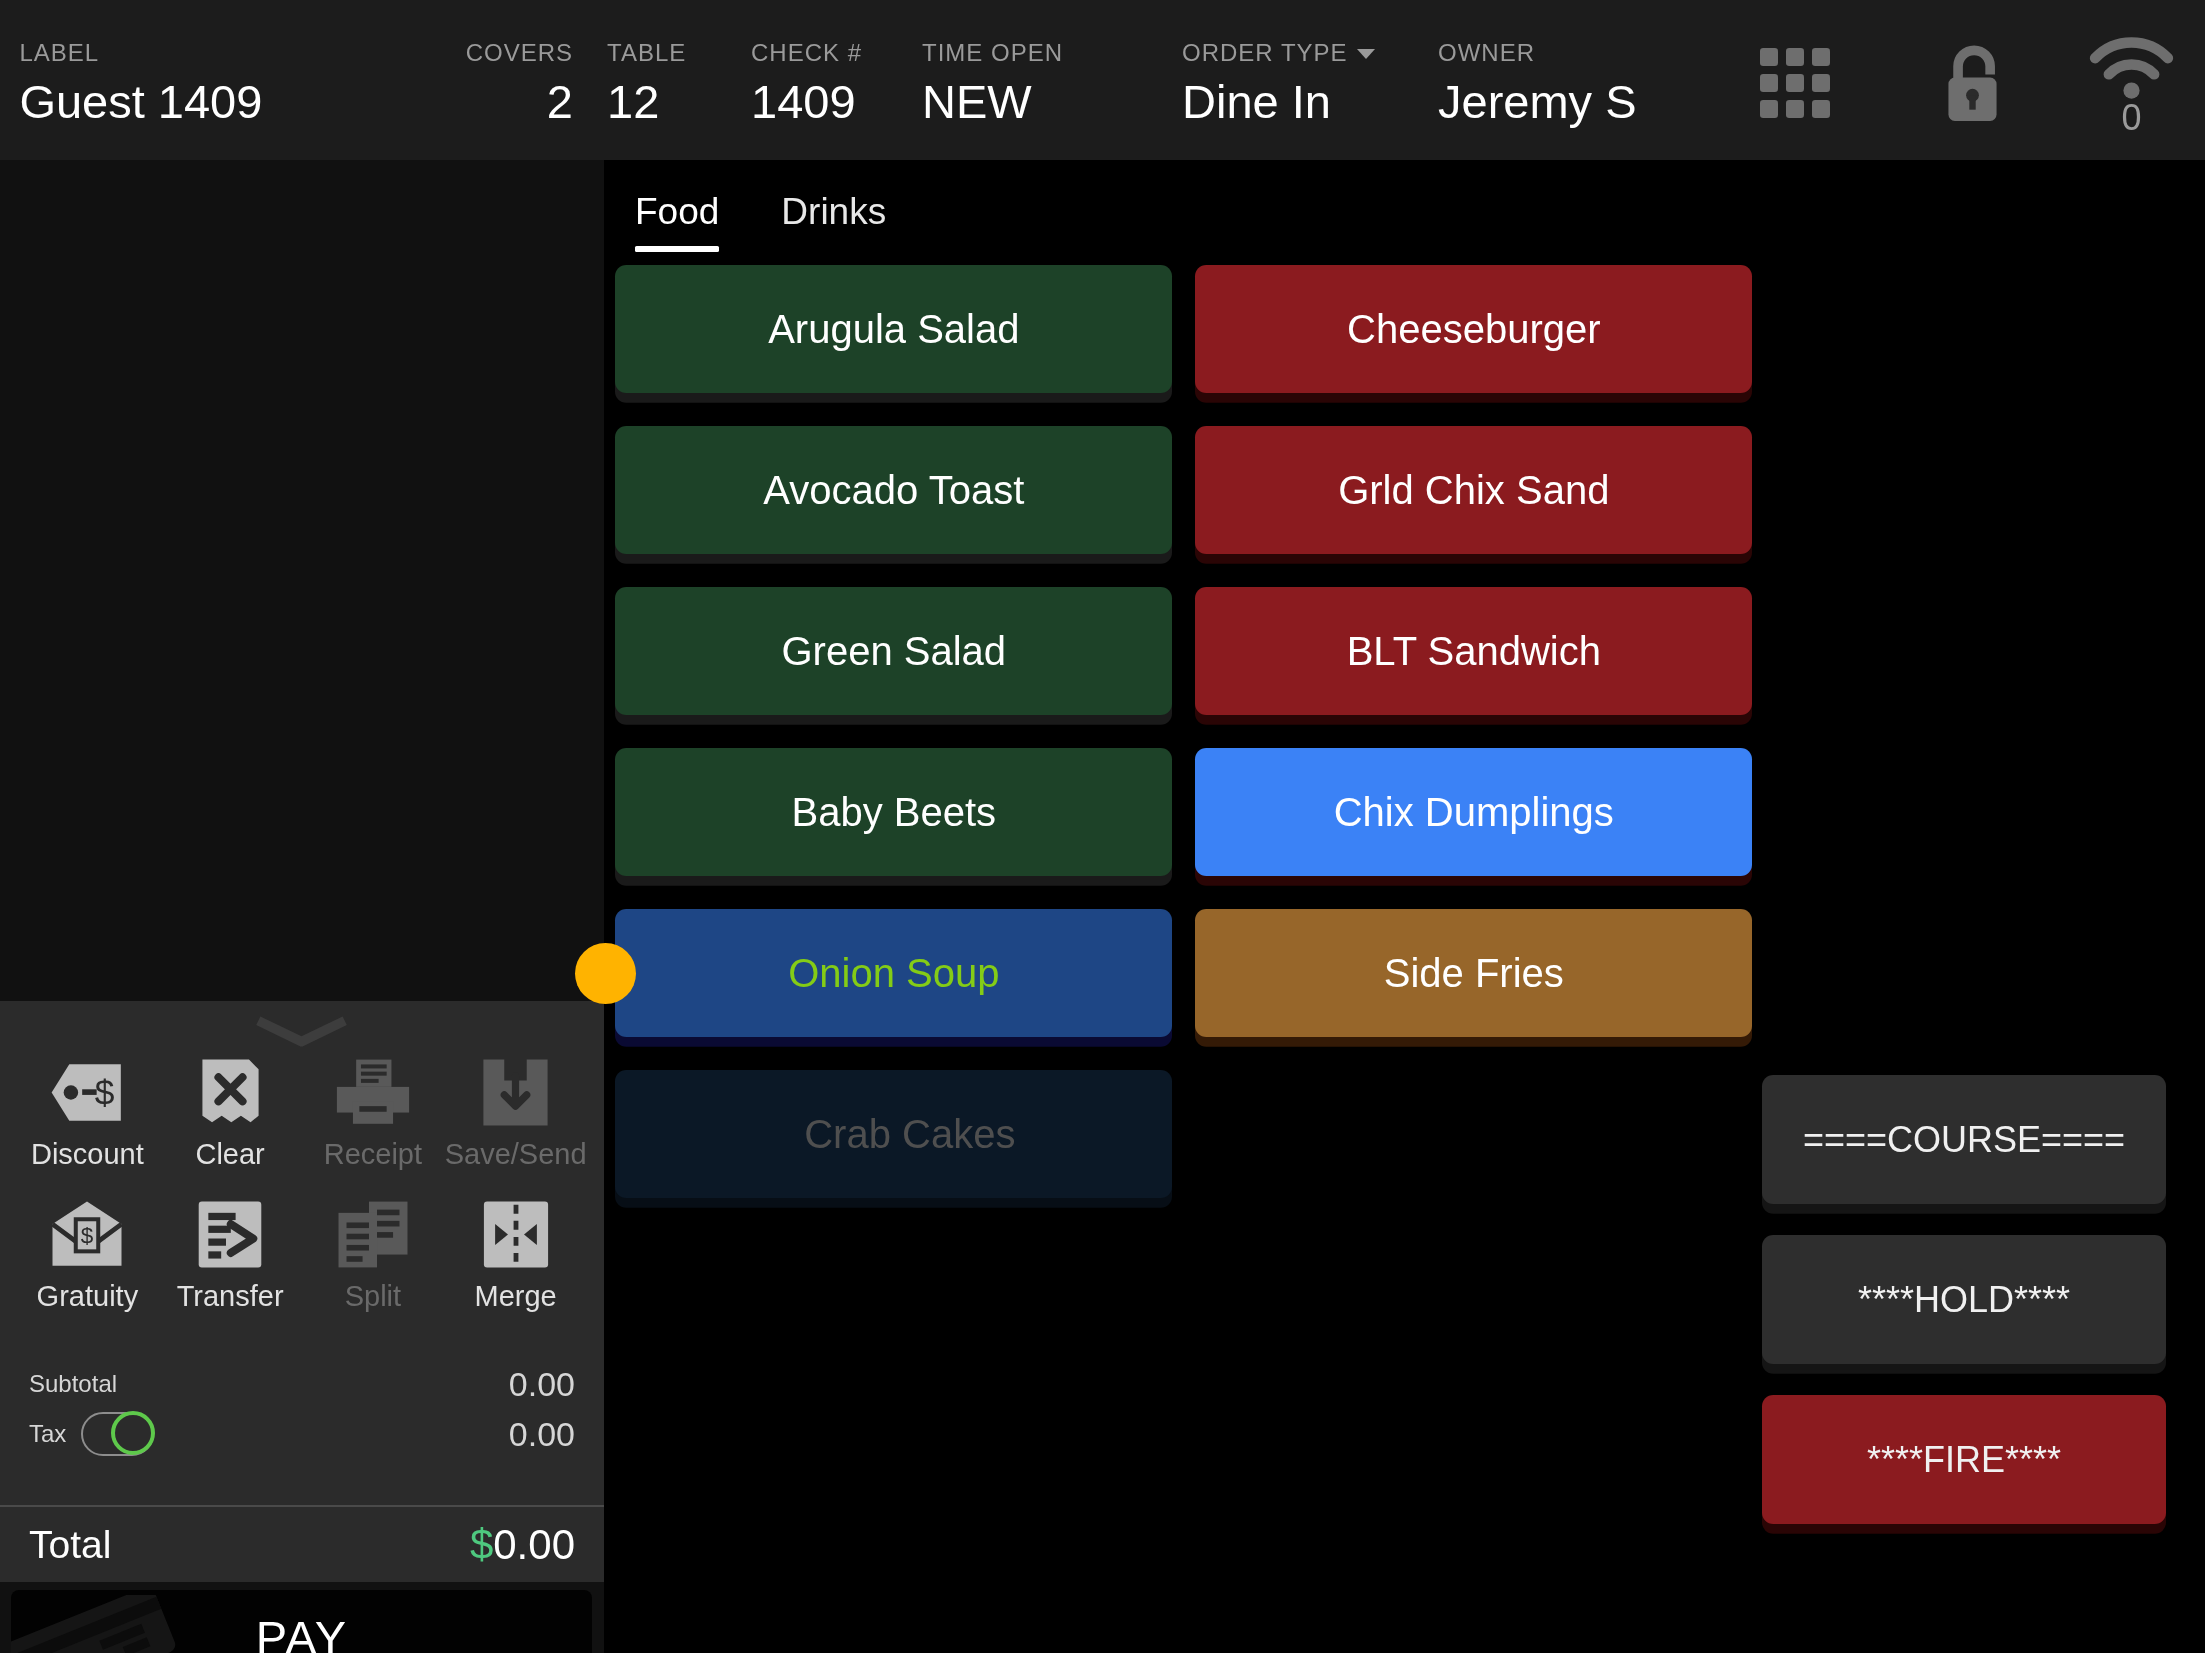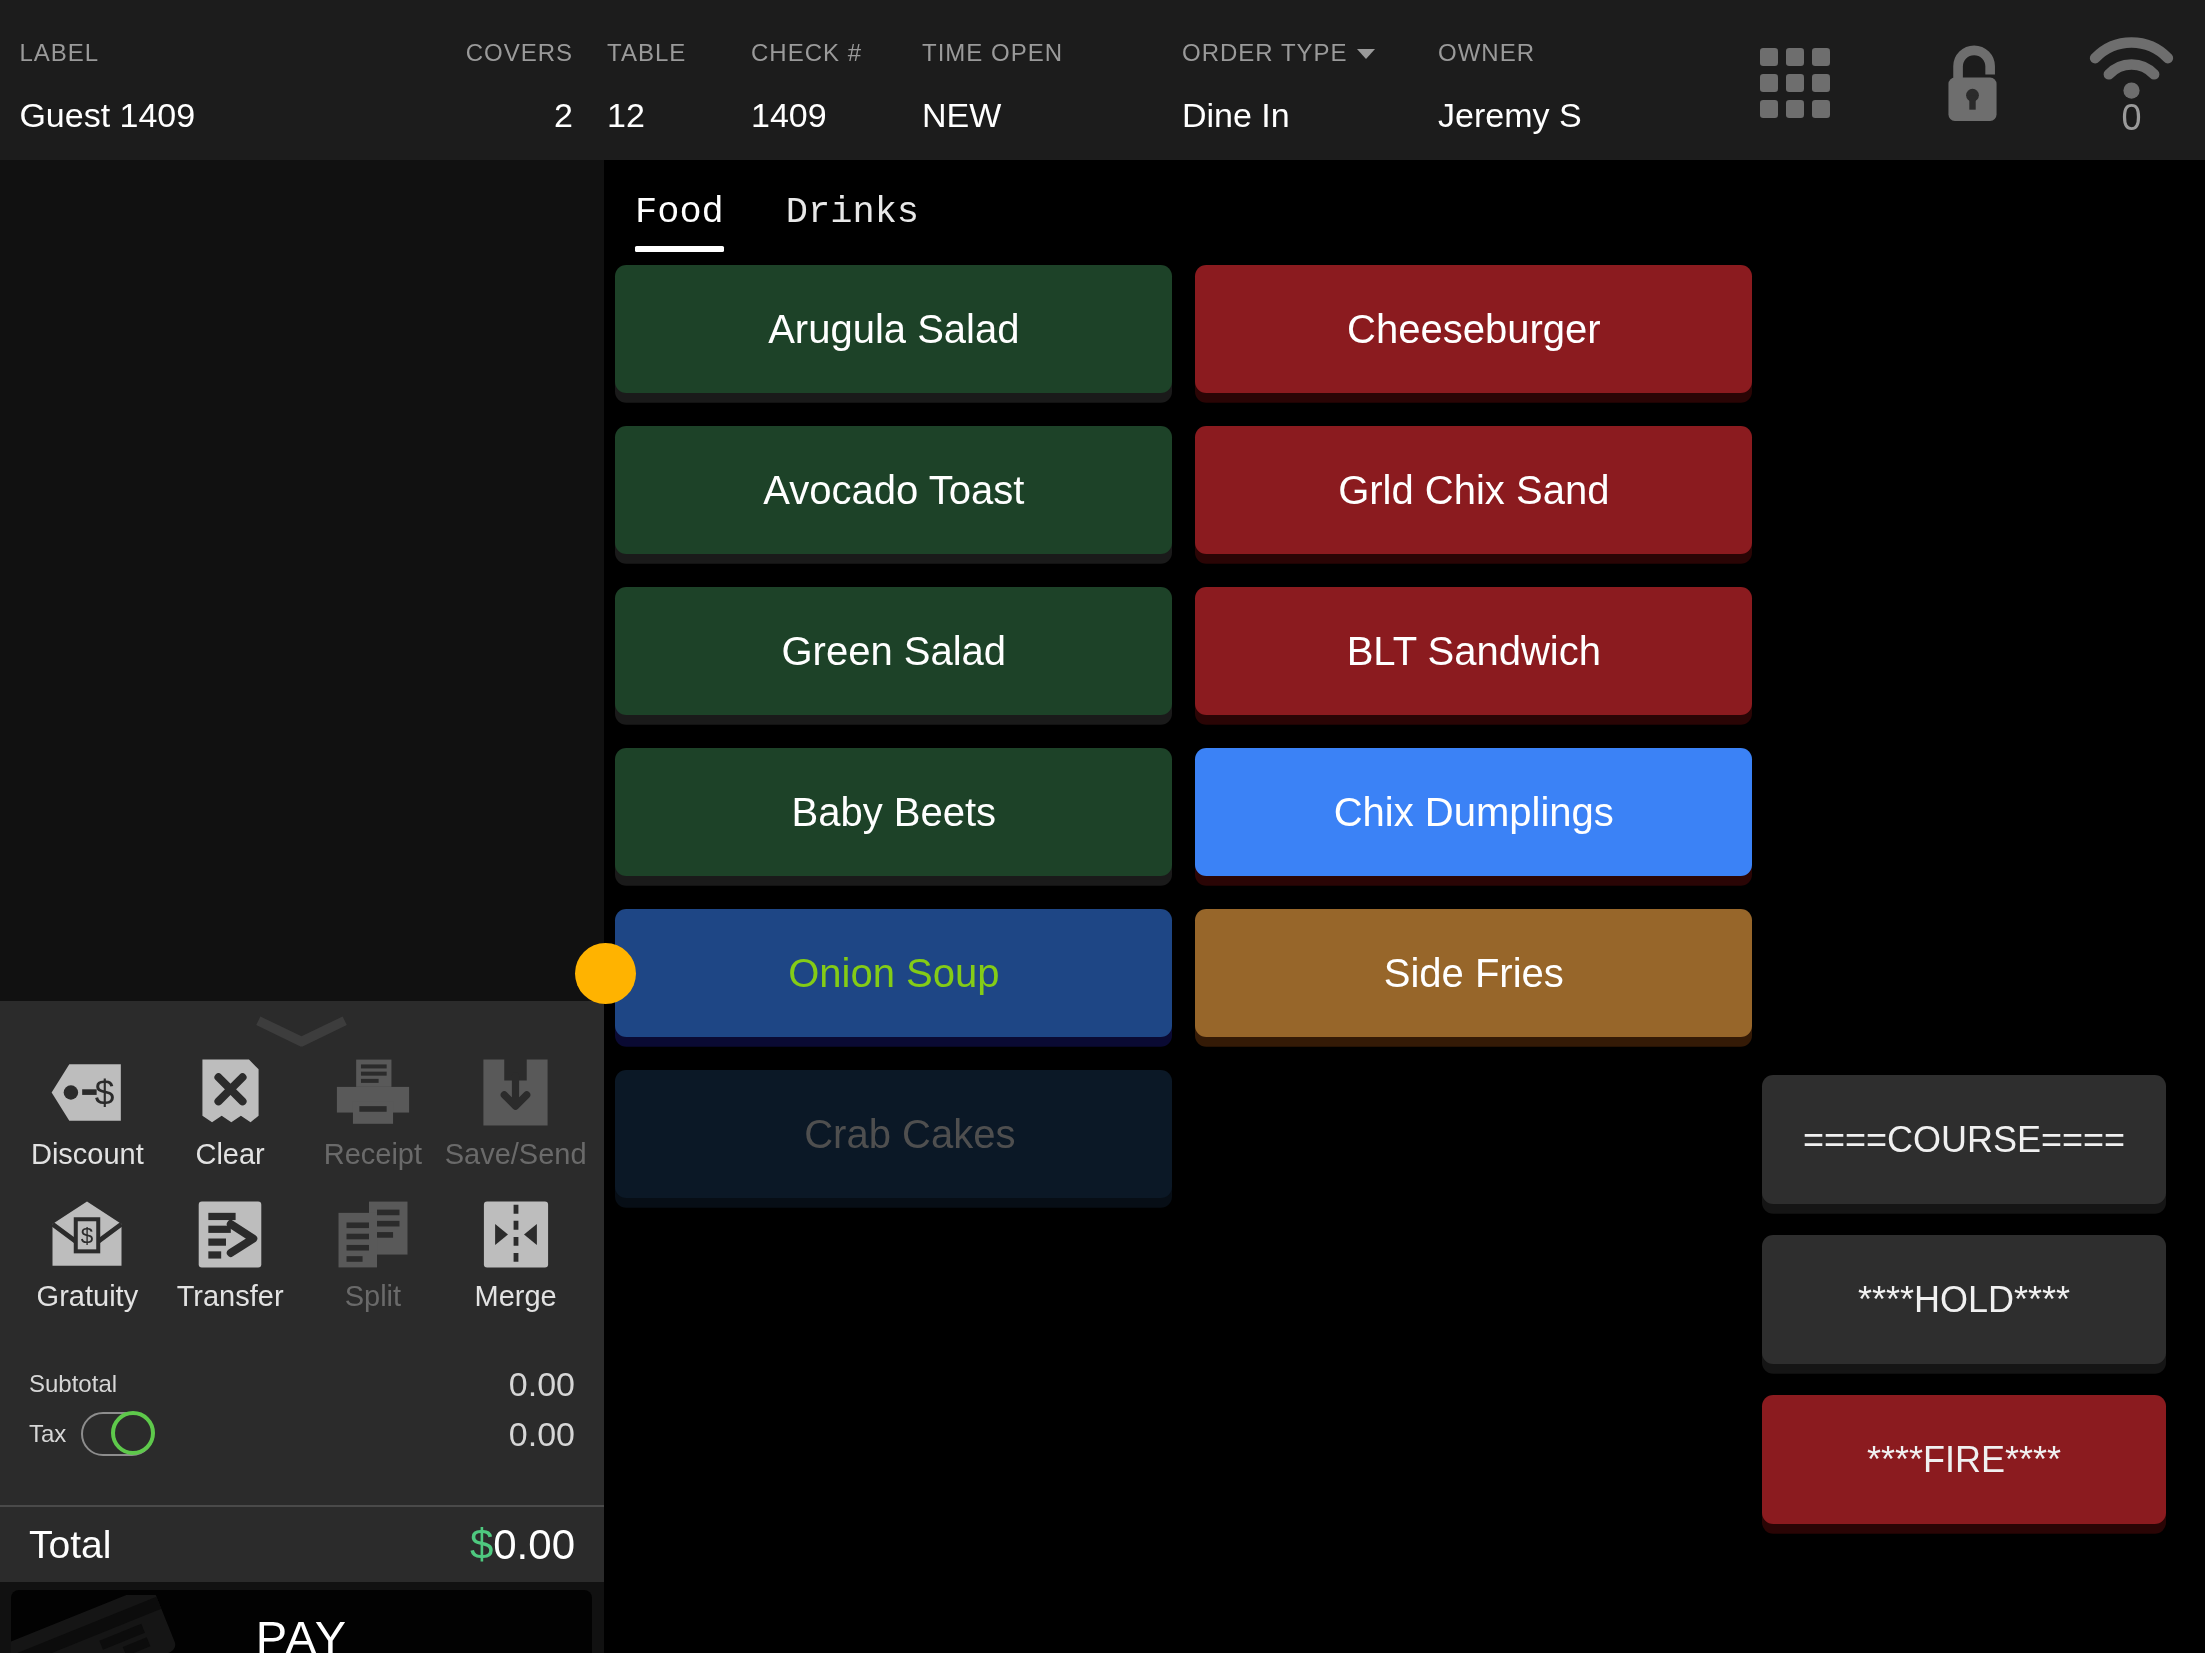--- a/index.html
+++ b/index.html
@@ -16,21 +16,21 @@
   .header {
     position: absolute; left: 0; top: 0; width: 2205px; height: 160px;
     background: #1c1c1c;
   }
   .hdr-field { position: absolute; }
   .hdr-label {
     font-size: 24px; letter-spacing: 1px; color: #9a9a9a;
     text-transform: uppercase; white-space: nowrap;
   }
   .hdr-value {
-    font-size: 34px; color: #ffffff; white-space: nowrap; margin-top: 29px;
+    font-size: 47px; color: #ffffff; white-space: nowrap; margin-top: 7px;
   }
   .hdr-value.right, .hdr-label.right { text-align: right; }
   .caret-down {
     display: inline-block; width: 0; height: 0; vertical-align: 2.4px;
     border-left: 9px solid transparent; border-right: 9px solid transparent;
     border-top: 10.5px solid #9a9a9a; margin-left: 9.7px;
   }
   
   .grid-icon { position: absolute; left: 1760px; top: 48px; width: 69px; height: 69px;
     display: grid; grid-template-columns: repeat(3, 18px); grid-template-rows: repeat(3, 18px);
@@ -91,21 +91,21 @@
   .pay-btn {
     position: absolute; left: 11.3px; top: 1430px; width: 581px; height: 95px;
     background: #020202; border-radius: 8px; overflow: hidden;
     display: flex; align-items: center; justify-content: center;
   }
   .pay-btn .pay-wm { position: absolute; left: -11.3px; top: 4.8px; opacity: 1; }
   .pay-btn .pay-txt { font-size: 47px; color: #fff; letter-spacing: 1.6px; position: relative; }
 
   
   .main { position: absolute; left: 604px; top: 160px; width: 1601px; height: 1493px; background: #000; }
-  .tabs { position: absolute; left: 0px; top: 0px; height: 103px; display: flex; font-family: Liberation Mono, monospace; }
+  .tabs { position: absolute; left: 0px; top: 0px; height: 103px; display: flex; }
   .tab { position: relative; height: 103px; display: flex; align-items: center;
          padding: 0 0px; margin-left: 31px; margin-right: 31px; }
   .tab span { font-size: 37px; color: #ffffff; }
   .tab.inactive span { color: #e8e8e8; }
   .tab .underline { position: absolute; left: 0; right: 0; bottom: 11.3px; height: 5.7px; background: #fff; border-radius: 1.6px; }
 
   .menu-grid { position: absolute; left: 11.3px; top: 105px; width: 1146px; }
   .mg-col { position: absolute; top: 0; width: 557px; }
   .mg-col.c1 { left: 0px; }
   .mg-col.c2 { left: 580px; }

